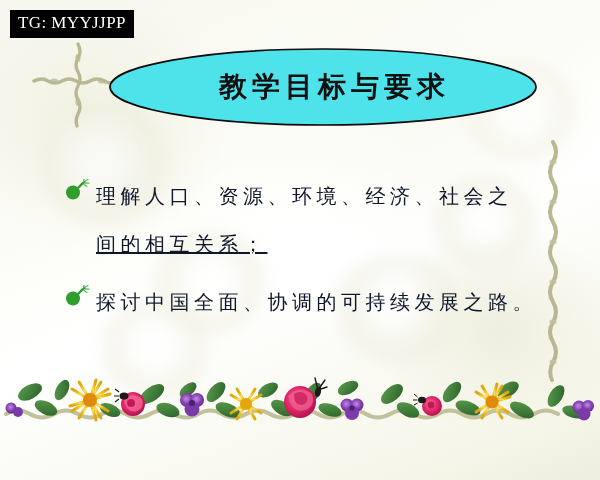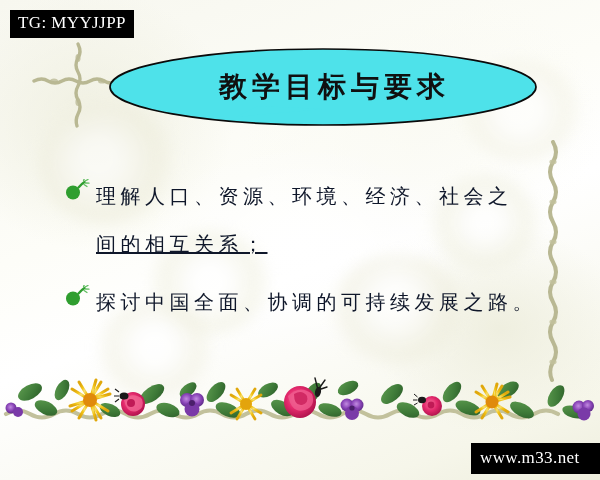--- a/index.html
+++ b/index.html
@@ -390,15 +390,14 @@
       </g>
 
       <g transform="translate(14,58)">
         <circle cx="-3" cy="-2" r="5.5" fill="url(#gPurple)"></circle>
         <circle cx="4" cy="2" r="5" fill="#7a3aa8"></circle>
       </g>
     </svg>
   </div>
 
   <div id="tg-badge" class="badge">TG: MYYJJPP</div>
-  <div id="watermark-badge" class="badge">www.m33.net</div>
 
 </div>
 
 </body></html>

